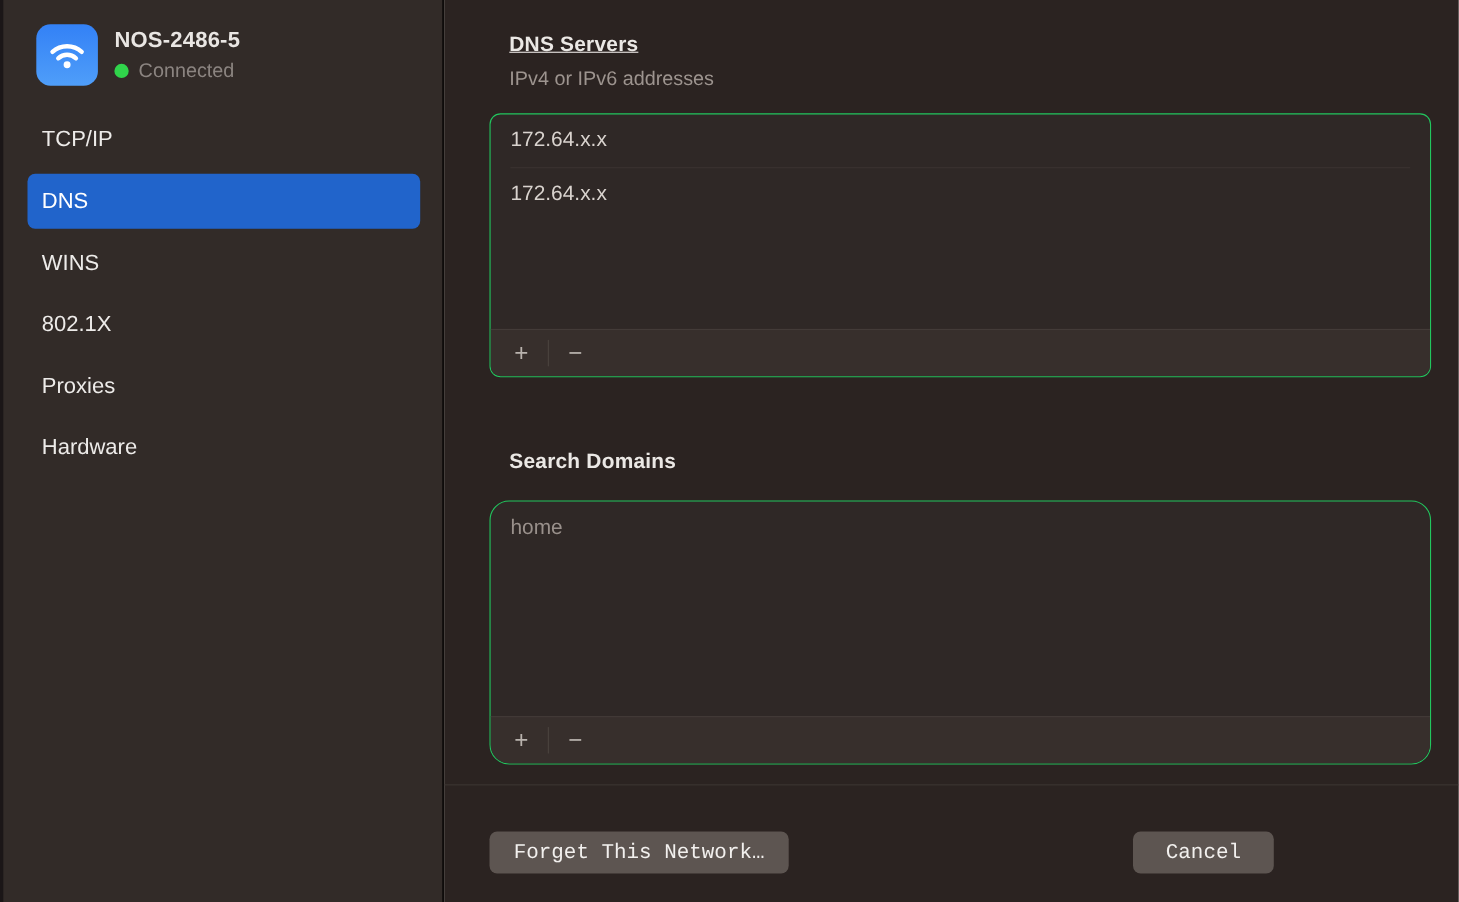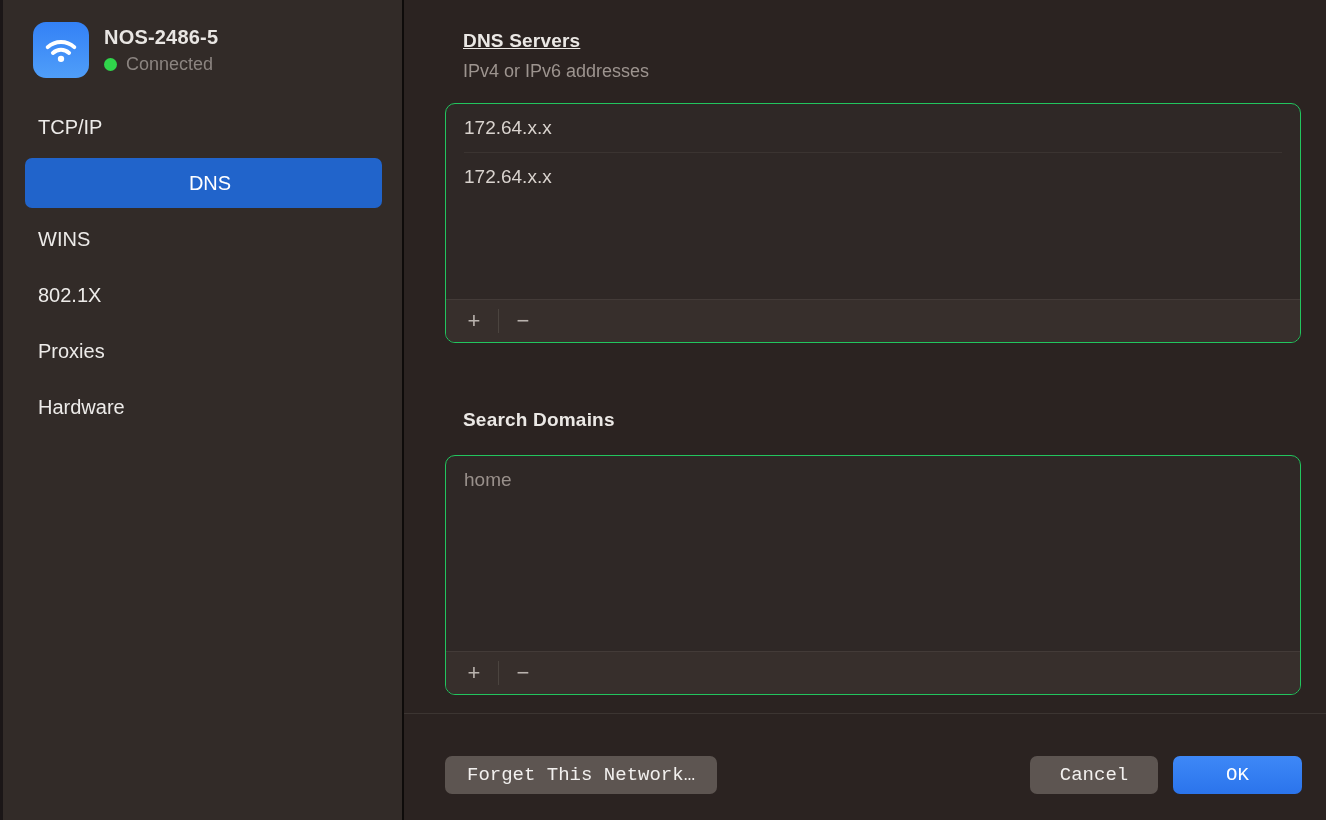--- a/index.html
+++ b/index.html
@@ -30,36 +30,36 @@
   .status-dot{width:13px;height:13px;border-radius:50%;background:var(--connected-green,#30d44b);}
   .status-label{font-size:18px;color:#8b8480;}
   .side-list{margin-top:24px;}
   .side-item{
     height:50px;line-height:50px;
     margin:0 20px 6px 22px;padding-left:13px;
     border-radius:7px;
     font-size:20px;color:#edebe9;
     cursor:default;
   }
-  .side-item.selected{background:var(--selection-blue,#2164cb);color:#ffffff;text-align:center;}
+  .side-item.selected{background:var(--selection-blue,#2164cb);color:#ffffff;}
 
   
   .main{position:absolute;left:404px;top:0;right:0;bottom:0;background:#2b2321;}
   .section-title{position:absolute;left:59px;font-size:19px;font-weight:700;color:#ebe8e5;letter-spacing:.2px;}
   .t-dns{top:30px;text-decoration:underline;}
   .t-sub{position:absolute;left:59px;top:61px;font-size:18px;color:#9d948f;}
   .t-search{top:409px;}
 
   .listbox{
     position:absolute;left:41px;right:25px;height:240px;
     background:#2f2826;border:1px solid #22c55e;border-radius:10px;
     overflow:hidden;
   }
   .box-dns{top:103px;}
-  .box-search{top:455px;}
+  .box-search{top:455px;border-radius:18px;}
   .lb-row{
     height:48px;line-height:48px;padding-left:18px;
     font-size:19px;color:#d9d3ce;white-space:nowrap;
   }
   .lb-row.dim{color:#99908b;}
   .row-divider{height:1px;background:#3b3431;margin:0 18px;}
   .box-footer{
     position:absolute;left:0;right:0;bottom:0;height:43px;
     background:#372f2c;border-top:1px solid #433b38;
     display:flex;align-items:center;padding:0 10px;
@@ -144,17 +144,16 @@
         <div class="pm-sep"></div>
         <button class="pm-btn">−</button>
       </div>
     </div>
 
     <div class="bottom-divider"></div>
 
     <div class="footer-bar">
       <button class="btn btn-gray btn-forget">Forget This Network…</button>
       <button class="btn btn-gray btn-cancel">Cancel</button>
-      <button class="btn btn-ok">OK</button>
     </div>
 
   </main>
 </div>
 
 </body></html>

